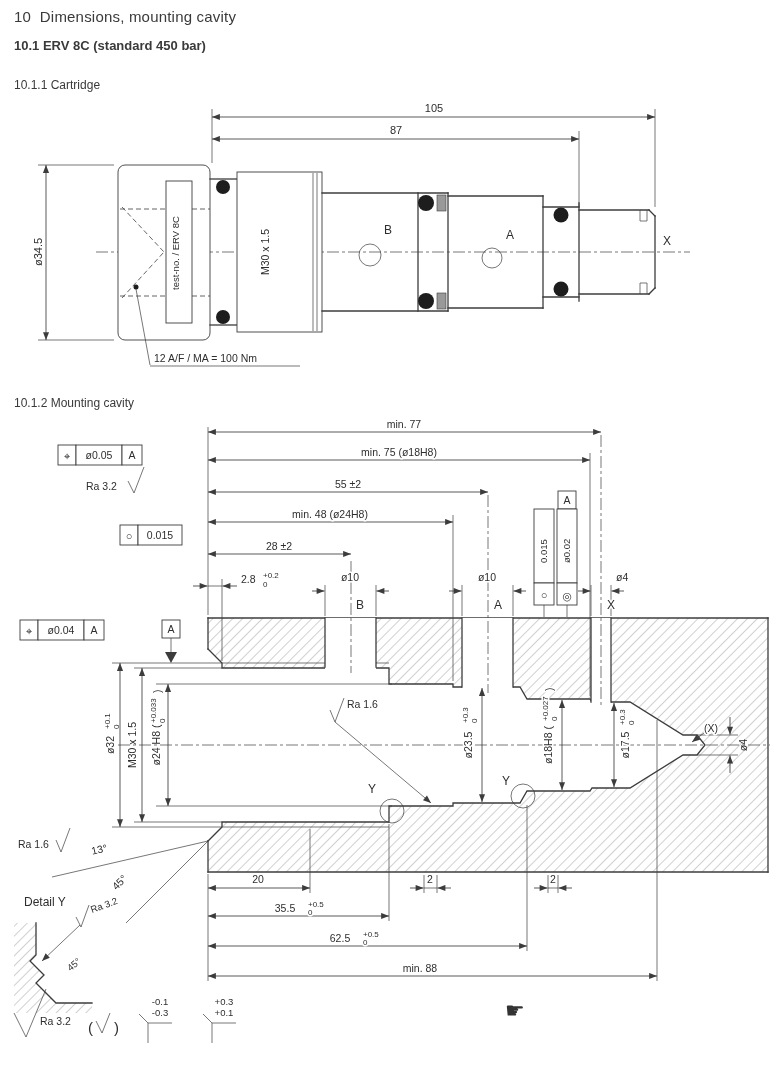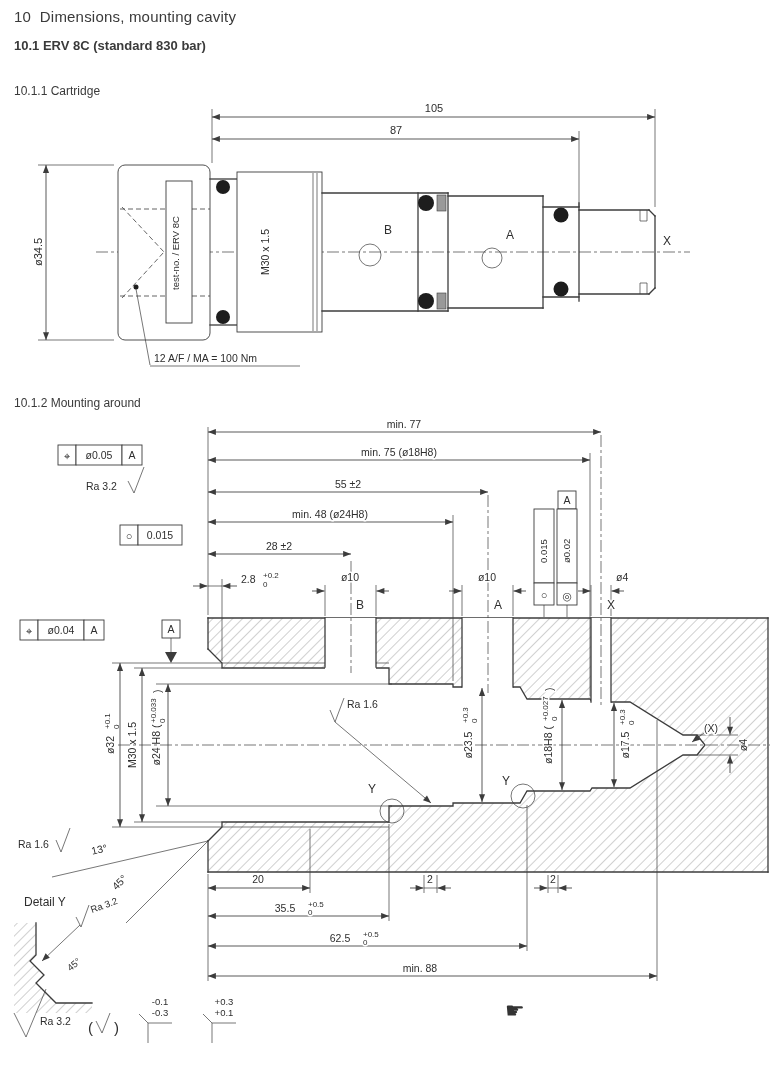--- a/index.html
+++ b/index.html
@@ -1,20 +1,20 @@
 <!DOCTYPE html>
 <html><head>
 <meta charset="utf-8">
 <style>
   html,body{margin:0;padding:0;background:#fff}
   body{width:776px;height:1070px;position:relative;font-family:"Liberation Sans",sans-serif;color:#3a3a3a;overflow:hidden}
   .hd{position:absolute;white-space:pre}
   .hd1{left:14px;top:8px;font-size:15px;font-weight:normal;letter-spacing:.2px}
   .hd2{left:14px;top:38px;font-size:13px;font-weight:bold}
-  .hd3{left:14px;top:84px;font-size:12px}
+  .hd3{left:14px;top:78px;font-size:12px}
   .hd4{left:14px;top:396px;font-size:12px}
   svg{position:absolute;left:0}
   svg text{font-family:"Liberation Sans",sans-serif;font-size:11px;fill:#2e2e2e}
   .mid{text-anchor:middle}
   .t8{font-size:8px}.t95{font-size:9.5px}.t105{font-size:10.5px}.t12{font-size:12px}.t16{font-size:15px}
   .halo{paint-order:stroke;stroke:#fff;stroke-width:3px;stroke-linejoin:round}
   .ln{stroke:#3c3c3c;stroke-width:1.3;fill:none;stroke-linecap:square}
   .tn{stroke:#3c3c3c;stroke-width:.7;fill:none}
   .dm{stroke:#3c3c3c;stroke-width:.85;fill:none}
   .cl{stroke:#3c3c3c;stroke-width:.7;fill:none;stroke-dasharray:12 3 3 3}
@@ -22,23 +22,23 @@
   .drk{fill:#1d1d1d}
   .fr{fill:#fff;stroke:#3c3c3c;stroke-width:.9}
   .note{position:absolute;left:505px;top:1000px;width:258px;display:flex;gap:8px;font-size:11.5px;line-height:1.35;color:#333}
   .note .ic{font-size:22px;line-height:1}
   .note b{margin-right:3px}
 </style>
 </head>
 <body>
 
 <div class="hd hd1">10  Dimensions, mounting cavity</div>
-<div class="hd hd2">10.1 ERV 8C (standard 830 bar)</div>
+<div class="hd hd2">10.1 ERV 8C (standard 450 bar)</div>
 <div class="hd hd3">10.1.1 Cartridge</div>
-<div class="hd hd4">10.1.2 Mounting around</div>
+<div class="hd hd4">10.1.2 Mounting cavity</div>
 
 <svg style="top:95px" width="776" height="310" viewBox="0 0 776 310">
   <defs>
     <marker id="arw" viewBox="0 0 10 8" refX="9.5" refY="4" markerWidth="9" markerHeight="7" orient="auto-start-reverse" markerUnits="userSpaceOnUse">
       <path d="M0.5,0.5 L9.5,4 L0.5,7.5 Z" fill="#3c3c3c"></path>
     </marker>
   </defs>
 
   <g>
     <line class="cl" x1="96" y1="157" x2="690" y2="157"></line>

